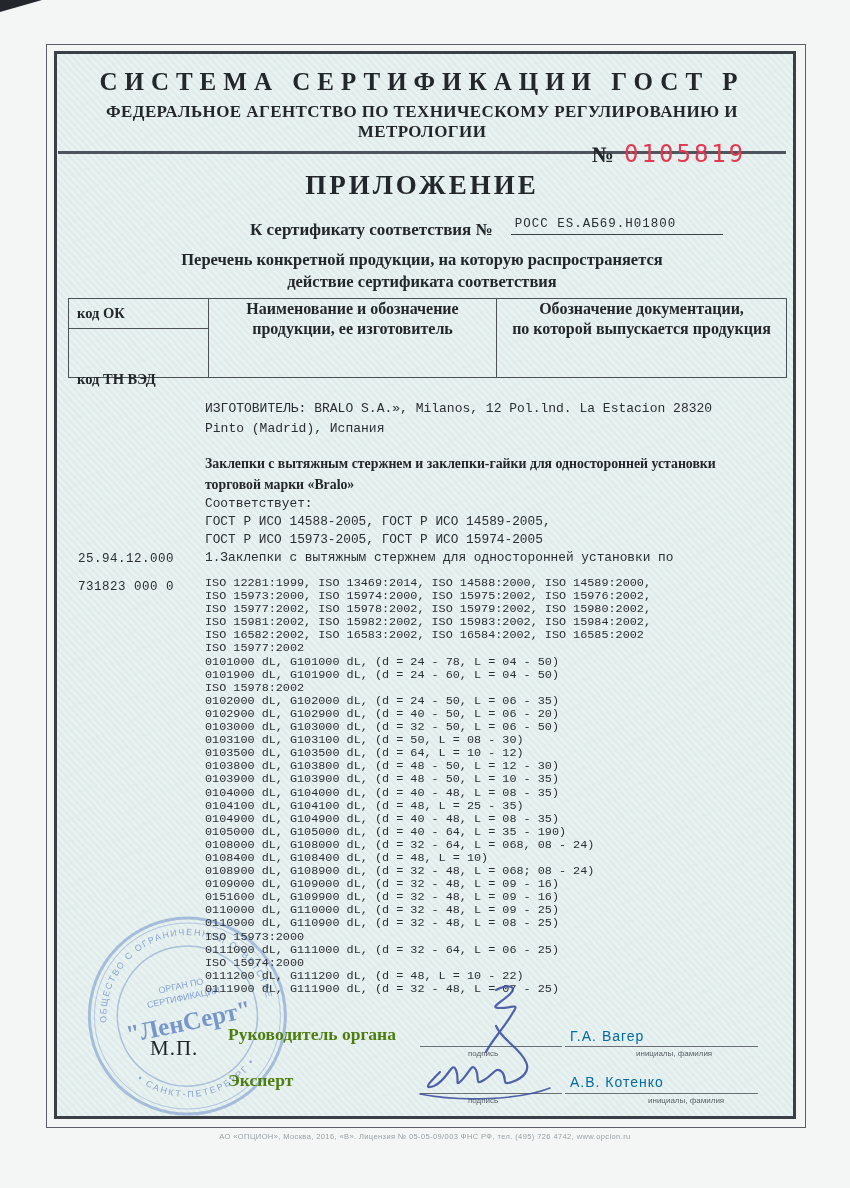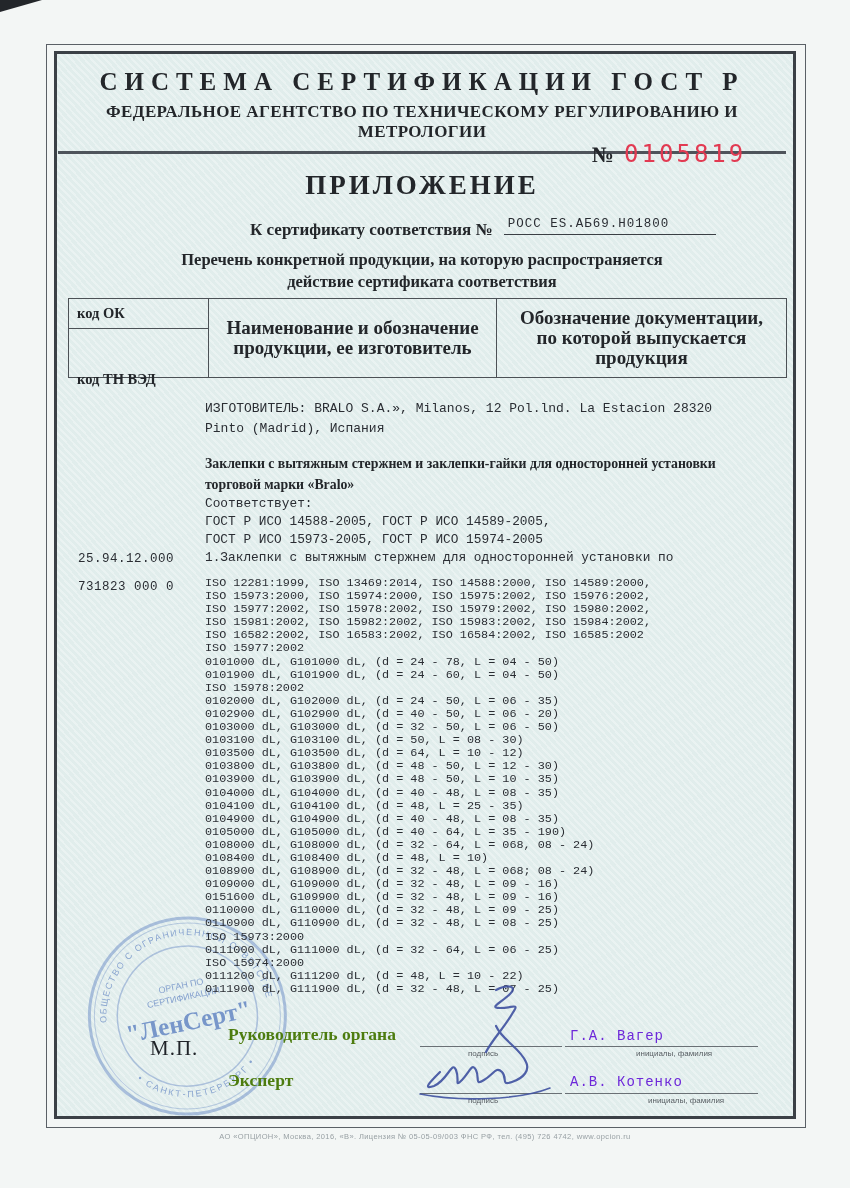--- a/index.html
+++ b/index.html
@@ -24,57 +24,57 @@
   .hdr .t1{font-size:25px;font-weight:bold;letter-spacing:7px;padding-top:13px;color:#23262a;}
   .hdr .t2{font-size:17px;font-weight:bold;letter-spacing:.4px;margin-top:6px;color:#23262a;}
   .hdr .rule{margin-top:9px;border-bottom:3px solid #4e545b;}
   .numrow{left:592px;top:140px;z-index:3;font-size:22px;font-weight:bold;}
   .numrow .red{font-family:"DejaVu Sans Mono", monospace;font-weight:normal;
     font-size:24px;letter-spacing:3px;color:#e23a52;margin-left:10px;}
   .doc-title{left:58px;top:170px;width:728px;text-align:center;font-size:27px;
     font-weight:bold;letter-spacing:3px;z-index:3;}
   .certline{left:250px;top:212px;z-index:3;font-size:17px;font-weight:bold;white-space:nowrap;}
   .certline .slot{display:inline-block;position:relative;width:212px;height:22px;
-    border-bottom:1.4px solid #3a3f44;margin-left:11px;vertical-align:baseline;}
+    border-bottom:1.4px solid #3a3f44;margin-left:18px;vertical-align:baseline;}
   .certline .slot .val{position:absolute;left:4px;bottom:3px;font-family:"Liberation Mono", monospace;
     font-weight:normal;font-size:12.5px;letter-spacing:1px;color:#2a2d33;white-space:nowrap;}
   .subtitle{left:58px;top:249px;width:728px;text-align:center;font-size:16.5px;
     font-weight:bold;line-height:22px;z-index:3;}
   
   .tbl{left:68px;top:298px;width:719px;height:80px;display:flex;z-index:3;
     border:1.3px solid #4c5156;box-sizing:border-box;}
   .tbl .c1{width:140px;border-right:1.3px solid #4c5156;display:flex;flex-direction:column;box-sizing:border-box;gap:36px;}
   .tbl .c1 .sub{flex:1;padding:6px 8px;font-size:14.5px;font-weight:bold;box-sizing:border-box;}
   .tbl .c1 .sub:first-child{border-bottom:1.3px solid #4c5156;}
   .tbl .c1 .sub:last-child{display:flex;align-items:center;}
   .tbl .c2{width:288px;border-right:1.3px solid #4c5156;box-sizing:border-box;}
   .tbl .c3{flex:1;}
-  .tbl .c2,.tbl .c3{display:flex;flex-direction:column;justify-content:center;
-    text-align:center;font-size:19px;font-weight:bold;line-height:20px;}
+  .tbl .c2,.tbl .c3{display:flex;flex-direction:column;
+    text-align:center;font-size:16px;font-weight:bold;line-height:20px;}
   
   .left-code{left:78px;font-family:"Liberation Mono", monospace;font-size:12.5px;
     color:#2a2d33;z-index:3;letter-spacing:.5px;white-space:nowrap;}
   .main-col{left:205px;top:399px;width:585px;z-index:3;}
   .mono13{font-family:"Liberation Mono", monospace;font-size:13px;line-height:20px;
     color:#2a2d33;white-space:nowrap;}
   .serifbold{font-family:"Liberation Serif", serif;font-size:13.8px;font-weight:bold;
     line-height:21px;color:#23262a;white-space:nowrap;}
   .mono-mid{font-family:"Liberation Mono", monospace;font-size:12.8px;line-height:18px;
     color:#2a2d33;white-space:nowrap;}
   .gap14{height:14px;} .gap10{height:10px;}
   .spec-list{margin:0;padding:0;list-style:none;}
   .spec-list li{font-family:"Liberation Mono", monospace;font-size:11.8px;line-height:13.1px;
     color:#2a2d33;white-space:nowrap;}
   
   .stamp{left:58px;top:908px;width:260px;height:222px;z-index:2;transform:rotate(-12deg);opacity:.88;}
   .mp-label{left:150px;top:1036px;font-size:21px;color:#1f2328;z-index:4;letter-spacing:1px;}
   
   .sig-label{font-size:17.5px;font-weight:bold;color:#4d7c0f;z-index:4;white-space:nowrap;}
-  .sig-name{font-family:Liberation Mono, monospace;font-size:14px;letter-spacing:1px;
-    color:#6d28d9;z-index:5;white-space:nowrap;}
+  .sig-name{font-family:Liberation Sans, sans-serif;font-size:14px;letter-spacing:1px;
+    color:#0369a1;z-index:5;white-space:nowrap;}
   .sig-line{border-bottom:1.1px solid #6a7075;z-index:3;}
   .sig-caption{font-family:"Liberation Sans", sans-serif;font-size:8px;color:#5a6065;
     z-index:4;white-space:nowrap;}
   .ink{left:400px;top:982px;width:190px;height:130px;z-index:6;}
   
   .footer{left:0;top:1132px;width:850px;text-align:center;z-index:3;
     font-family:"Liberation Sans", sans-serif;font-size:7.5px;color:#98a0a4;letter-spacing:.4px;}
 </style>
 </head>
 <body>

